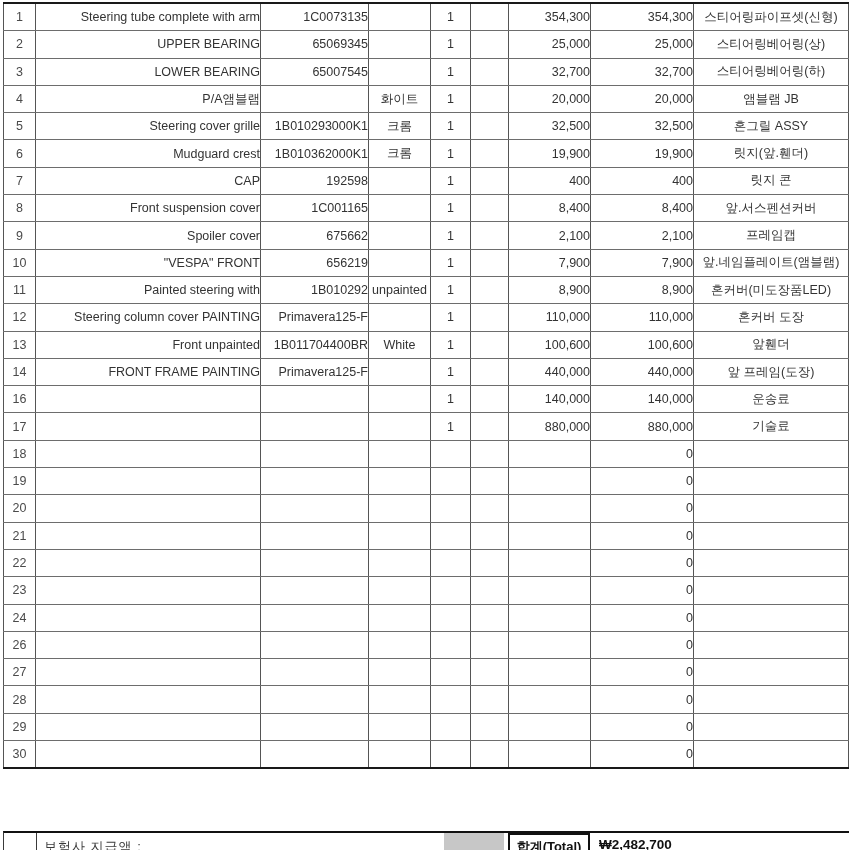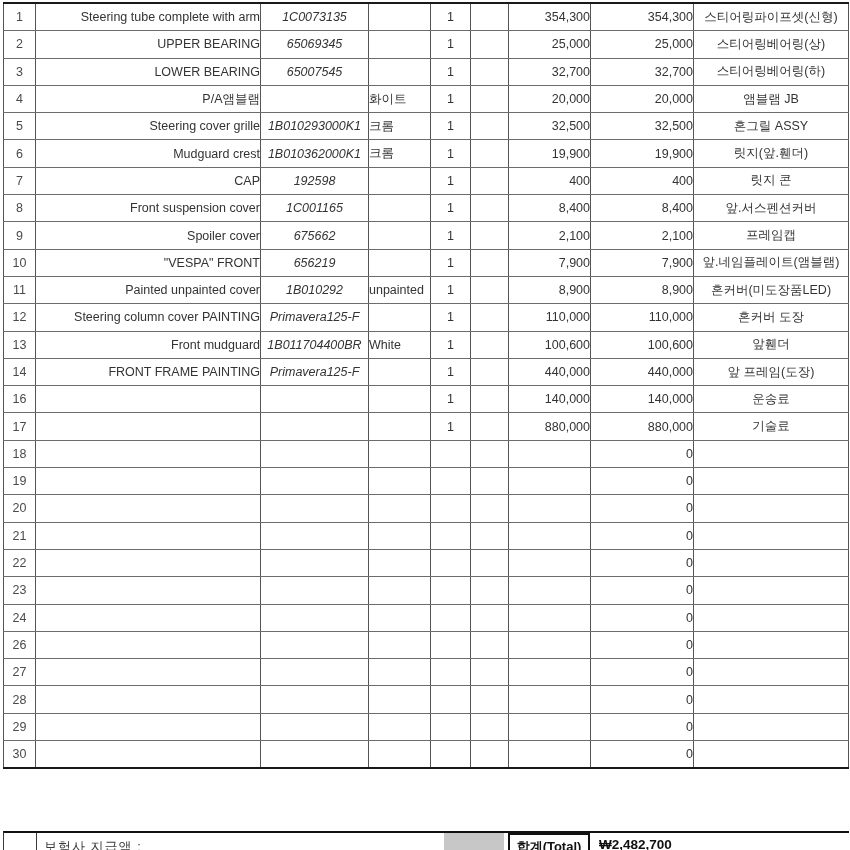--- a/index.html
+++ b/index.html
@@ -34,22 +34,22 @@
     border-bottom-color: #6d6d6d;
     height: 26.3px;
     font-size: 12.5px;
     padding: 0;
     overflow: hidden;
     white-space: nowrap;
     vertical-align: middle;
   }
   td.c-no     { text-align: center; color: #4a4a4a; }
   td.c-name   { text-align: right;  padding-left: 5px; }
-  td.c-pno    { text-align: center;  padding-left: 4px; font-style: italic; }
-  td.c-color  { }
+  td.c-pno    { text-align: right;  padding-left: 4px; }
+  td.c-color  { text-align: center; }
   td.c-qty    { text-align: center; }
   td.c-blank  { }
   td.c-unit   { text-align: right; padding-right: 8px; }
   td.c-amt    { text-align: right; padding-right: 5px; }
   td.c-kor    { text-align: center; }
 
   .footer {
     position: absolute;
     left: 3px;
     top: 831px;
@@ -221,21 +221,21 @@
           <td class="c-pno">656219</td>
           <td class="c-color"></td>
           <td class="c-qty">1</td>
           <td class="c-blank"></td>
           <td class="c-unit">7,900</td>
           <td class="c-amt">7,900</td>
           <td class="c-kor">앞.네임플레이트(앰블램)</td>
         </tr>
         <tr>
           <td class="c-no">11</td>
-          <td class="c-name">Painted unpainted cover</td>
+          <td class="c-name">Painted steering with</td>
           <td class="c-pno">1B010292</td>
           <td class="c-color">unpainted</td>
           <td class="c-qty">1</td>
           <td class="c-blank"></td>
           <td class="c-unit">8,900</td>
           <td class="c-amt">8,900</td>
           <td class="c-kor">혼커버(미도장품LED)</td>
         </tr>
         <tr>
           <td class="c-no">12</td>
@@ -243,21 +243,21 @@
           <td class="c-pno">Primavera125-F</td>
           <td class="c-color"></td>
           <td class="c-qty">1</td>
           <td class="c-blank"></td>
           <td class="c-unit">110,000</td>
           <td class="c-amt">110,000</td>
           <td class="c-kor">혼커버 도장</td>
         </tr>
         <tr>
           <td class="c-no">13</td>
-          <td class="c-name">Front mudguard</td>
+          <td class="c-name">Front unpainted</td>
           <td class="c-pno">1B011704400BR</td>
           <td class="c-color">White</td>
           <td class="c-qty">1</td>
           <td class="c-blank"></td>
           <td class="c-unit">100,600</td>
           <td class="c-amt">100,600</td>
           <td class="c-kor">앞휀더</td>
         </tr>
         <tr>
           <td class="c-no">14</td>

